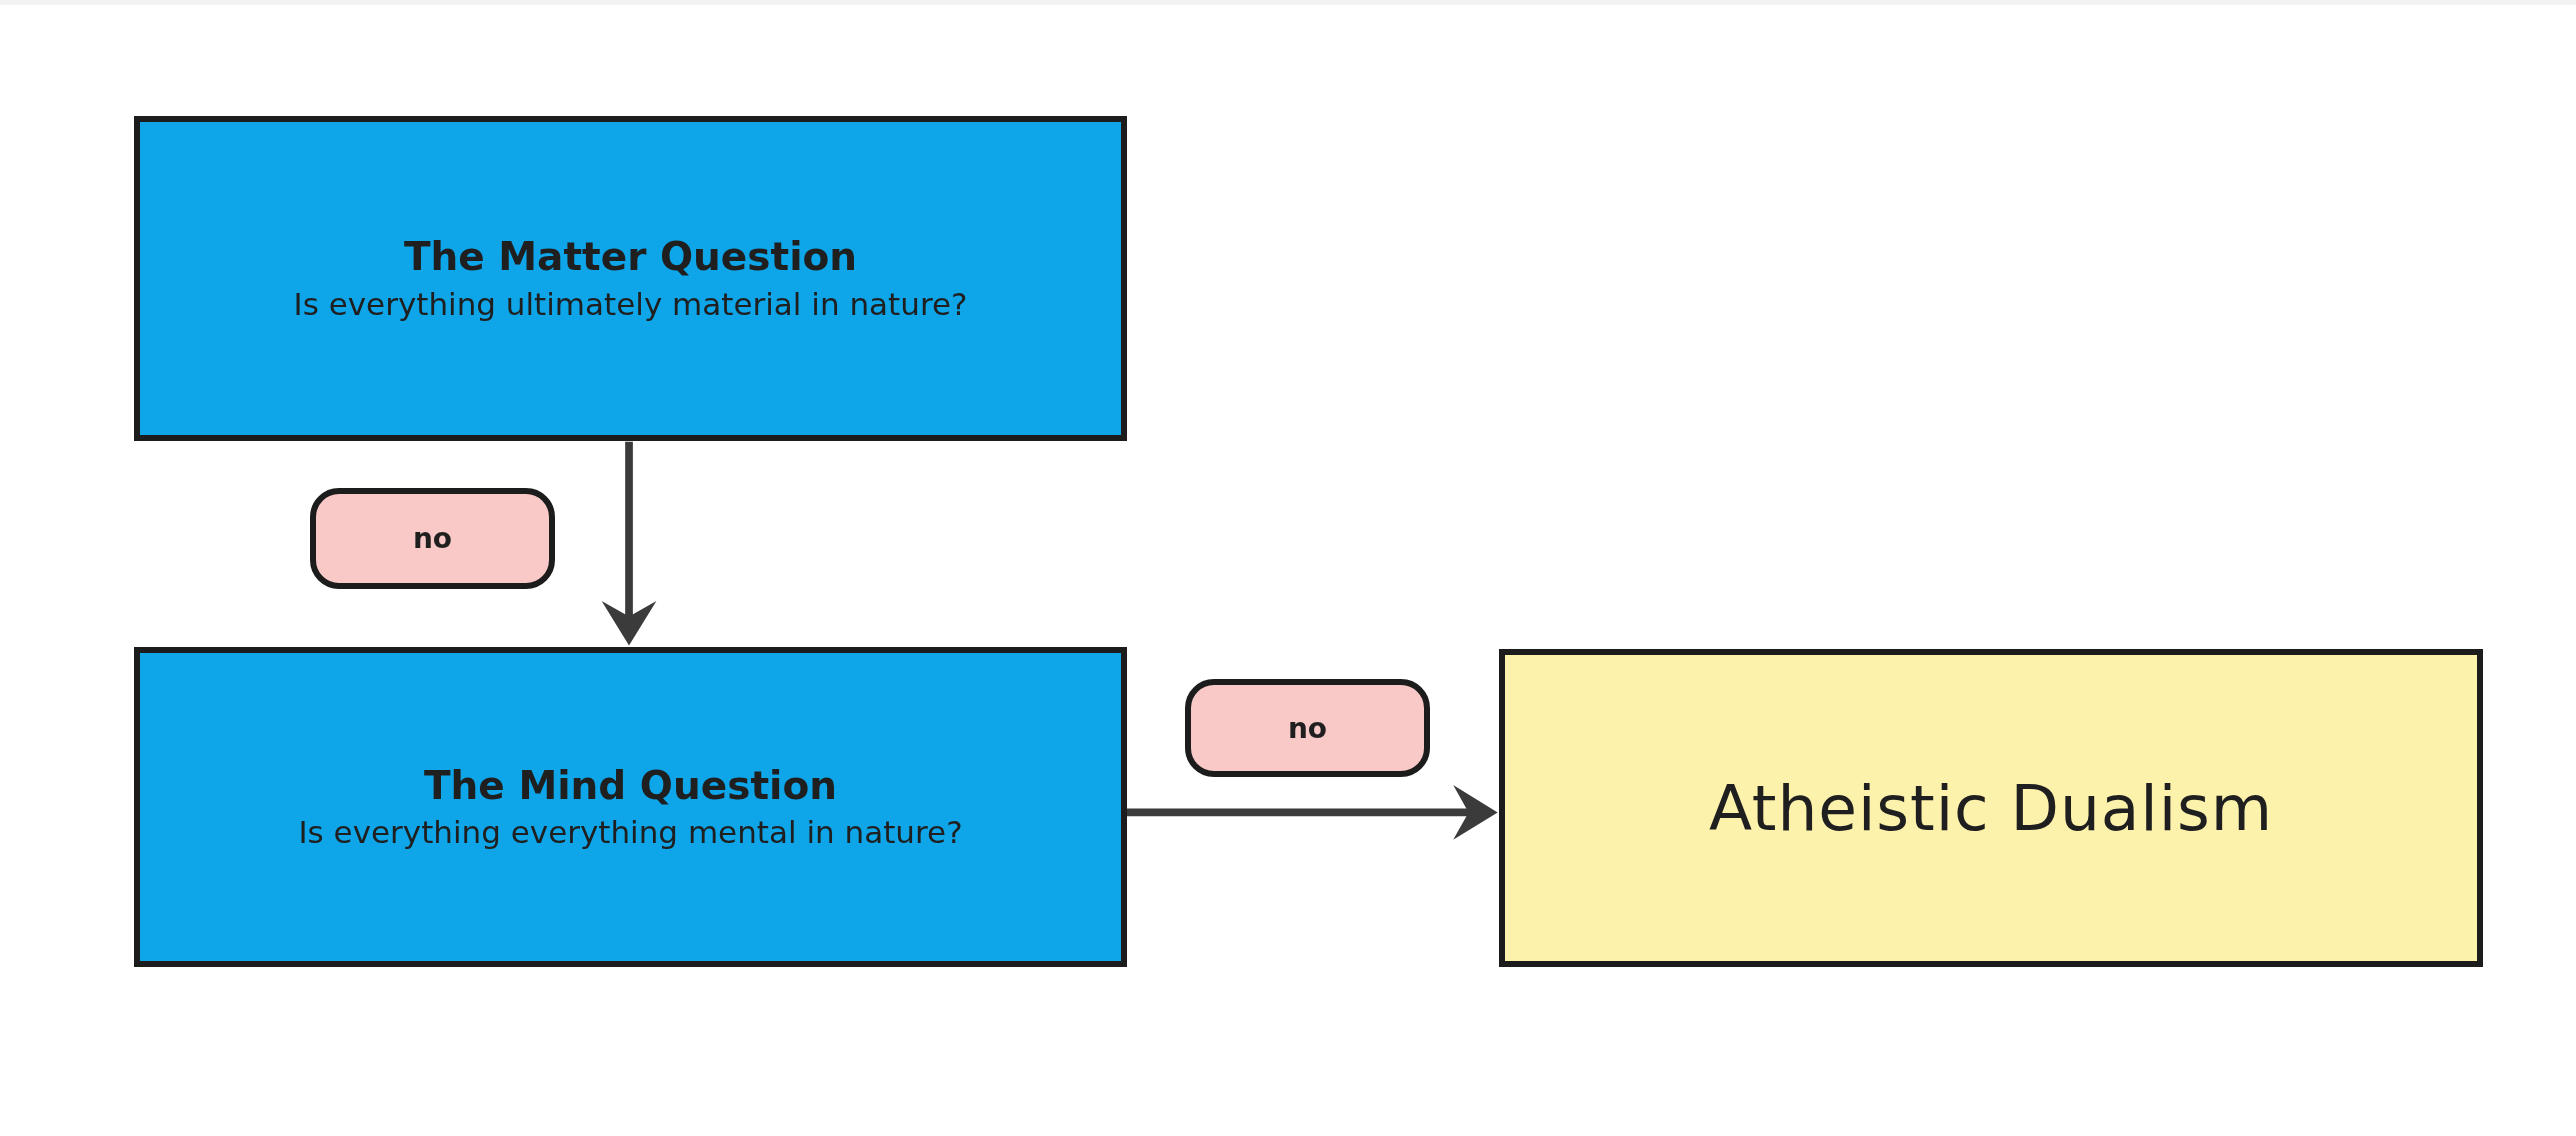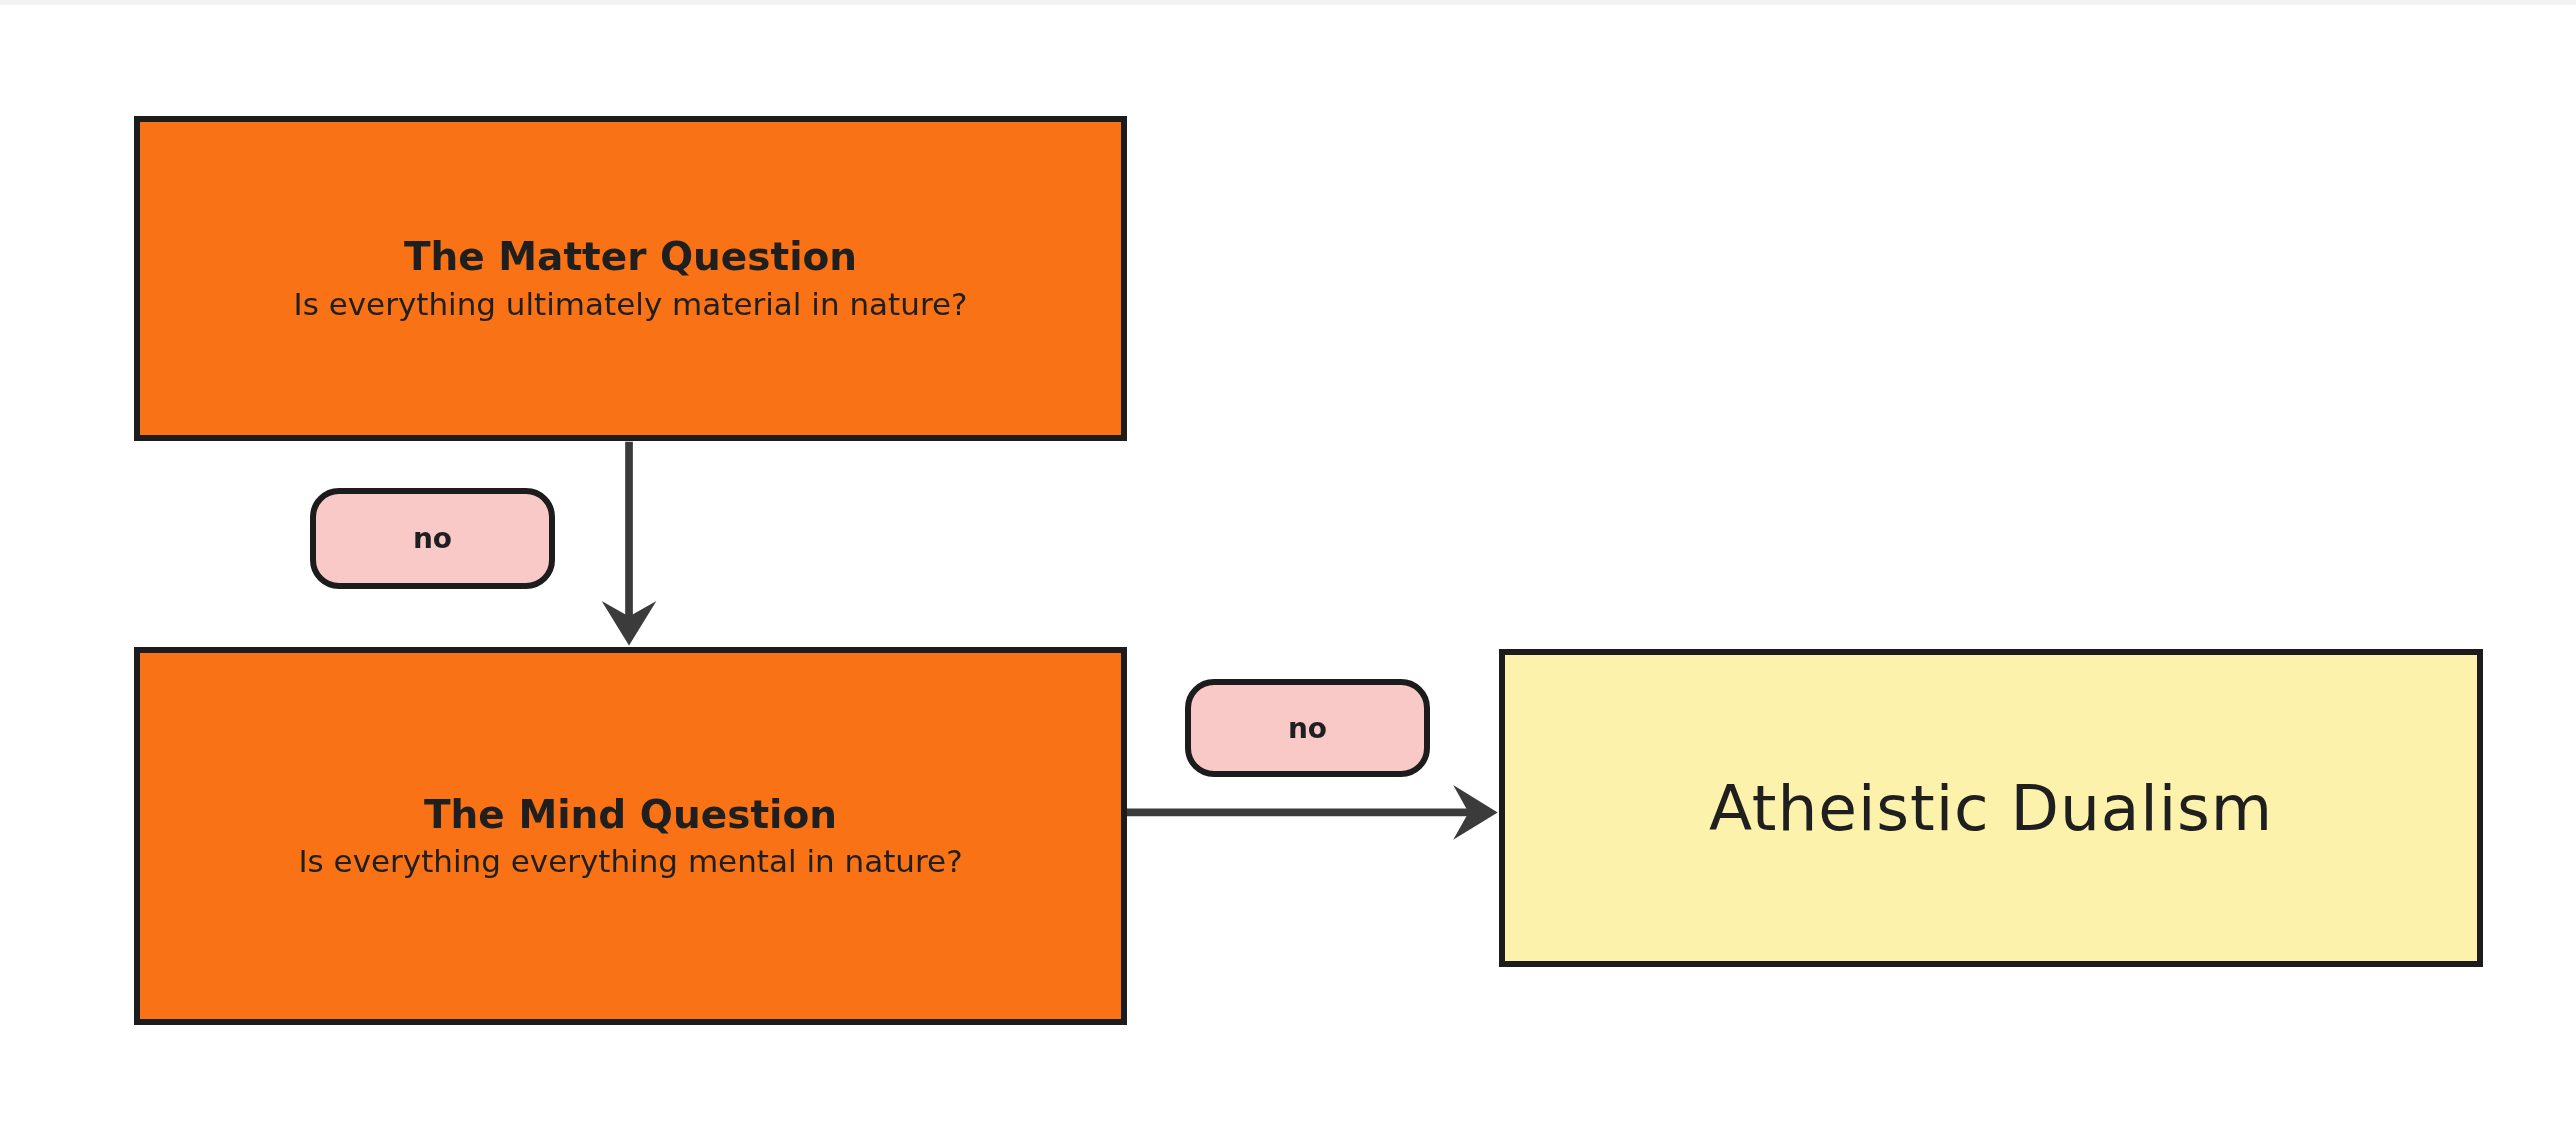--- a/index.html
+++ b/index.html
@@ -35,21 +35,21 @@
     flex-direction: column;
     align-items: center;
     justify-content: center;
     text-align: center;
     color: #1f1f1f;
   }
   .node.question {
     left: 134px;
     width: 993px;
     height: 325px;
-    background: #f97316;
+    background: #0ea5e9;
   }
   .node.result {
     left: 1499px;
     top: 649px;
     width: 984px;
     height: 318px;
     background: #fcf2ab;
   }
   .node-title {
     font-weight: bold;
@@ -104,21 +104,21 @@
 
   <div class="node question" style="top:116px;">
     <div class="node-title">The Matter Question</div>
     <div class="node-subtitle">Is everything ultimately material in nature?</div>
   </div>
 
   <div class="edge-label" style="left:310px; top:488px;">
     <span>no</span>
   </div>
 
-  <div class="node question" style="top:647px; height:378px;">
+  <div class="node question" style="top:647px; height:320px;">
     <div class="node-title">The Mind Question</div>
     <div class="node-subtitle">Is everything everything mental in nature?</div>
   </div>
 
   <div class="edge-label" style="left:1185px; top:679px; height:98px;">
     <span>no</span>
   </div>
 
   <div class="node result">
     <div class="result-label">Atheistic Dualism</div>

